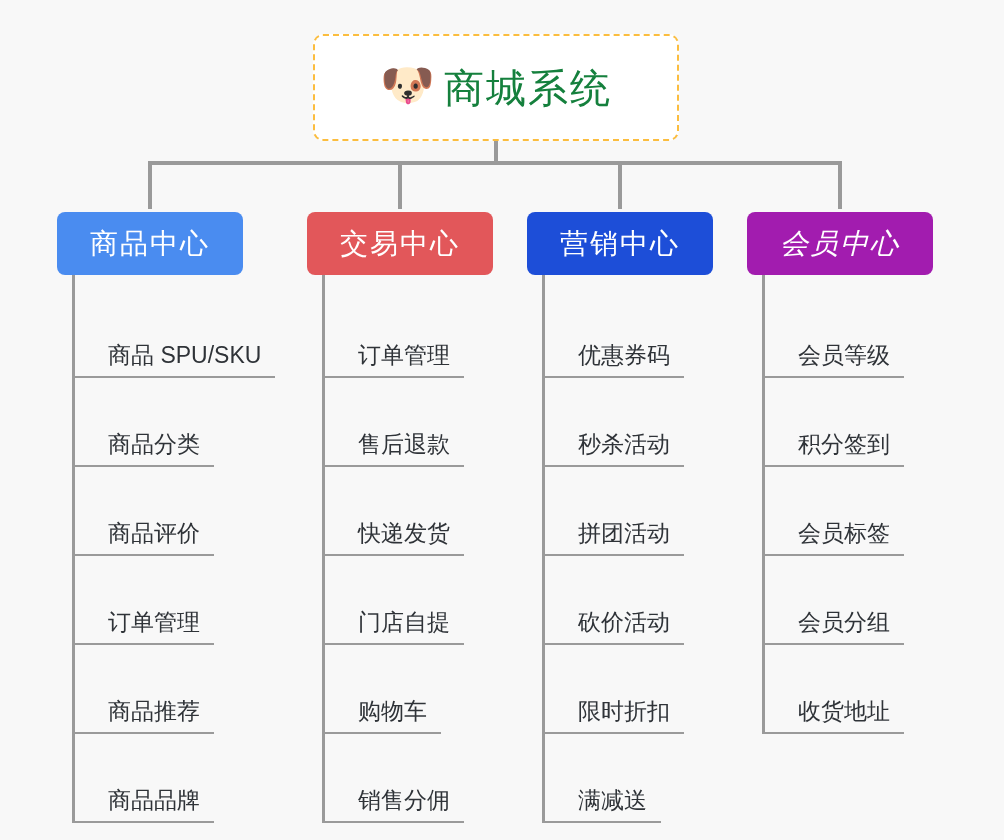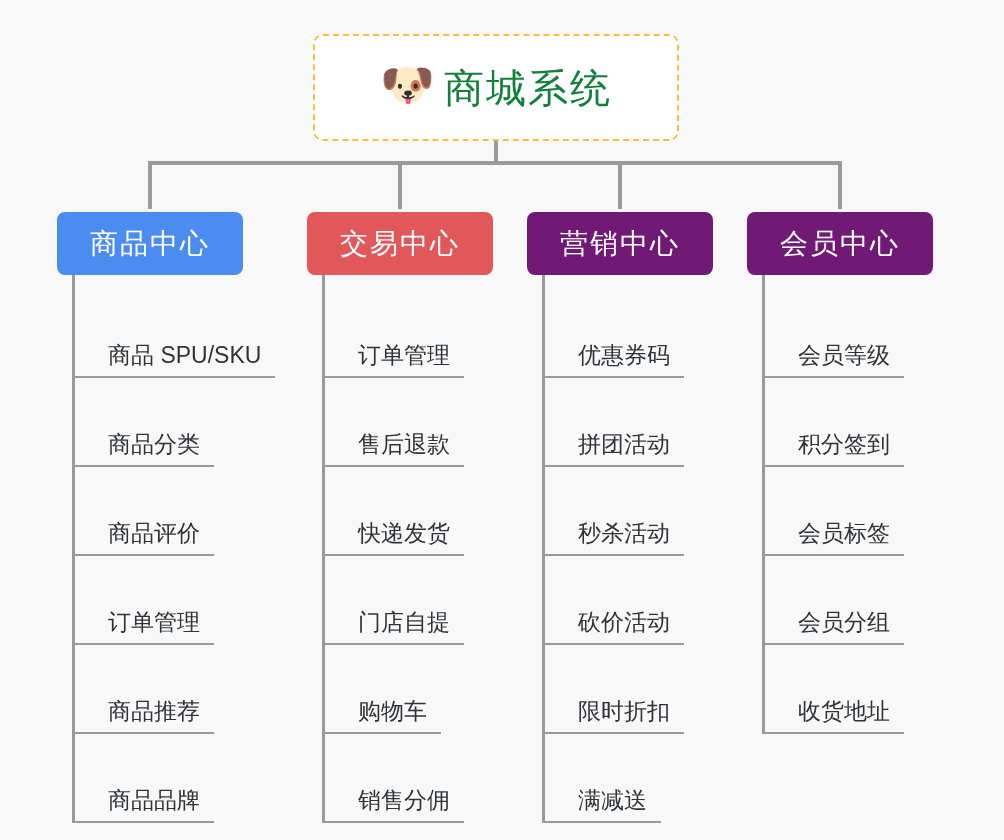--- a/index.html
+++ b/index.html
@@ -183,47 +183,47 @@
       <div class="leaf">
           <span class="leaf-label">购物车</span>
         </div>
       <div class="leaf">
           <span class="leaf-label">销售分佣</span>
         </div>
     </div>
   </div>
 
   <div class="branch" style="left:527px;">
-    <div class="branch-header" style="background:#701a75;">
+    <div class="branch-header" style="background:#1d4ed8;">
       <span class="branch-header-label">营销中心</span>
     </div>
     <div class="branch-body">
       <div class="leaf">
           <span class="leaf-label">优惠券码</span>
         </div>
       <div class="leaf">
+          <span class="leaf-label">秒杀活动</span>
+        </div>
+      <div class="leaf">
           <span class="leaf-label">拼团活动</span>
         </div>
       <div class="leaf">
-          <span class="leaf-label">秒杀活动</span>
-        </div>
-      <div class="leaf">
           <span class="leaf-label">砍价活动</span>
         </div>
       <div class="leaf">
           <span class="leaf-label">限时折扣</span>
         </div>
       <div class="leaf">
           <span class="leaf-label">满减送</span>
         </div>
     </div>
   </div>
 
   <div class="branch" style="left:747px;">
-    <div class="branch-header" style="background:#701a75;">
+    <div class="branch-header" style="background:#a21caf;font-style:italic;">
       <span class="branch-header-label">会员中心</span>
     </div>
     <div class="branch-body">
       <div class="leaf">
           <span class="leaf-label">会员等级</span>
         </div>
       <div class="leaf">
           <span class="leaf-label">积分签到</span>
         </div>
       <div class="leaf">

